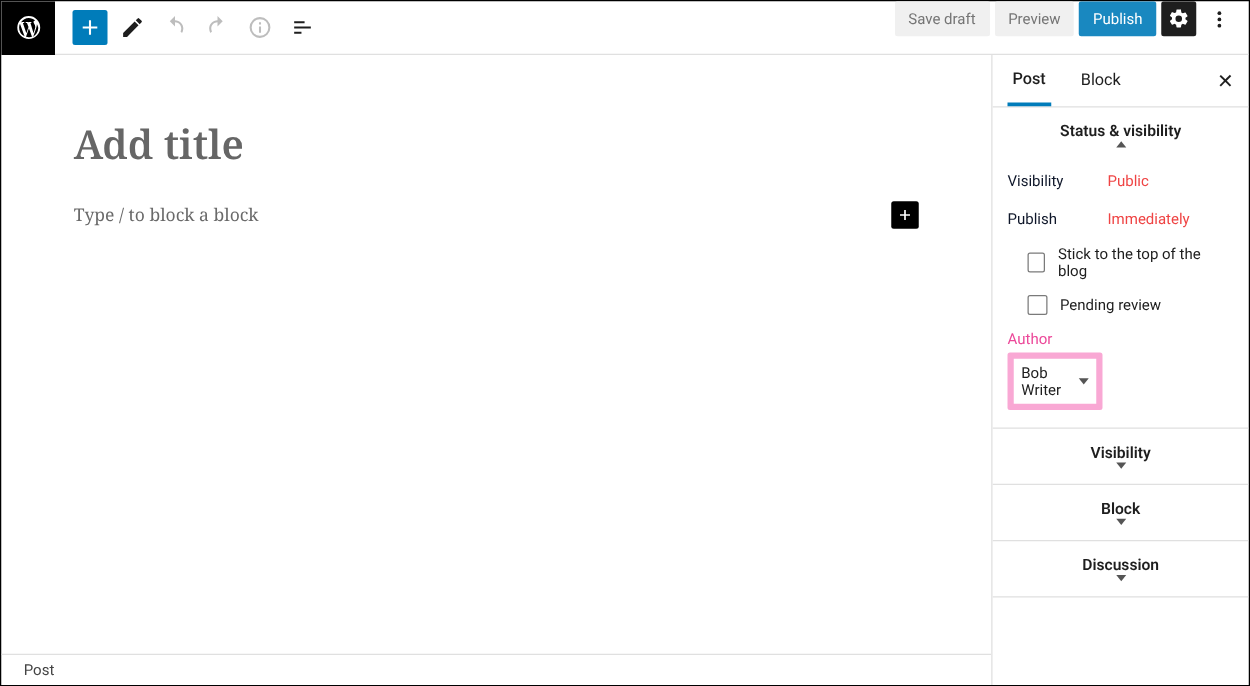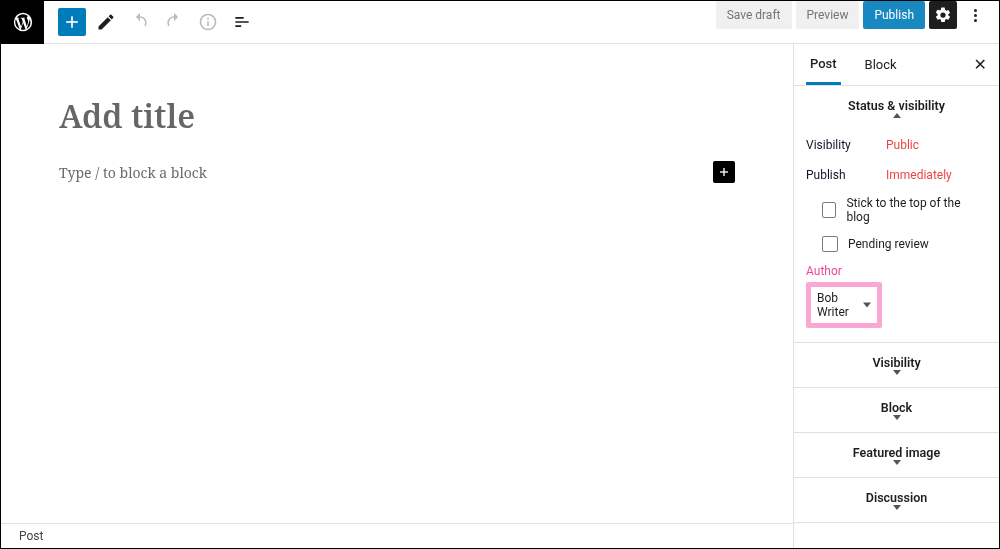--- a/index.html
+++ b/index.html
@@ -176,25 +176,19 @@
           </div>
         </div>
       <div class="panel">
           <div class="panel-h">
             <span>Block</span>
             <span class="chev down"></span>
           </div>
         </div>
       <div class="panel">
           <div class="panel-h">
-            <span>Featured image</span>
-            <span class="chev down"></span>
-          </div>
-        </div>
-      <div class="panel">
-          <div class="panel-h">
             <span>Discussion</span>
             <span class="chev down"></span>
           </div>
         </div>
     </div>
   </div>
 </div>
 
 </body></html>

